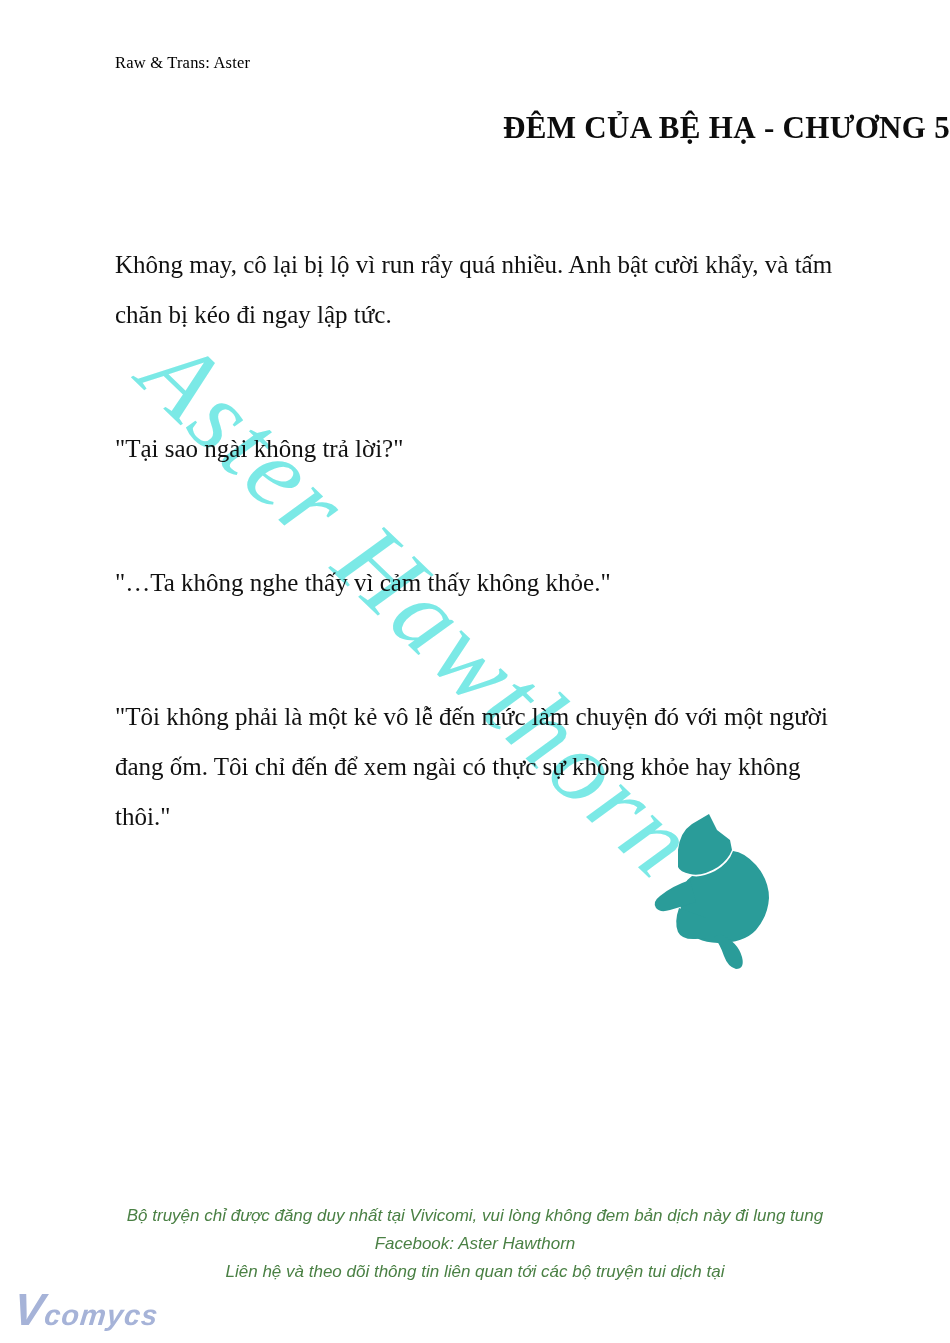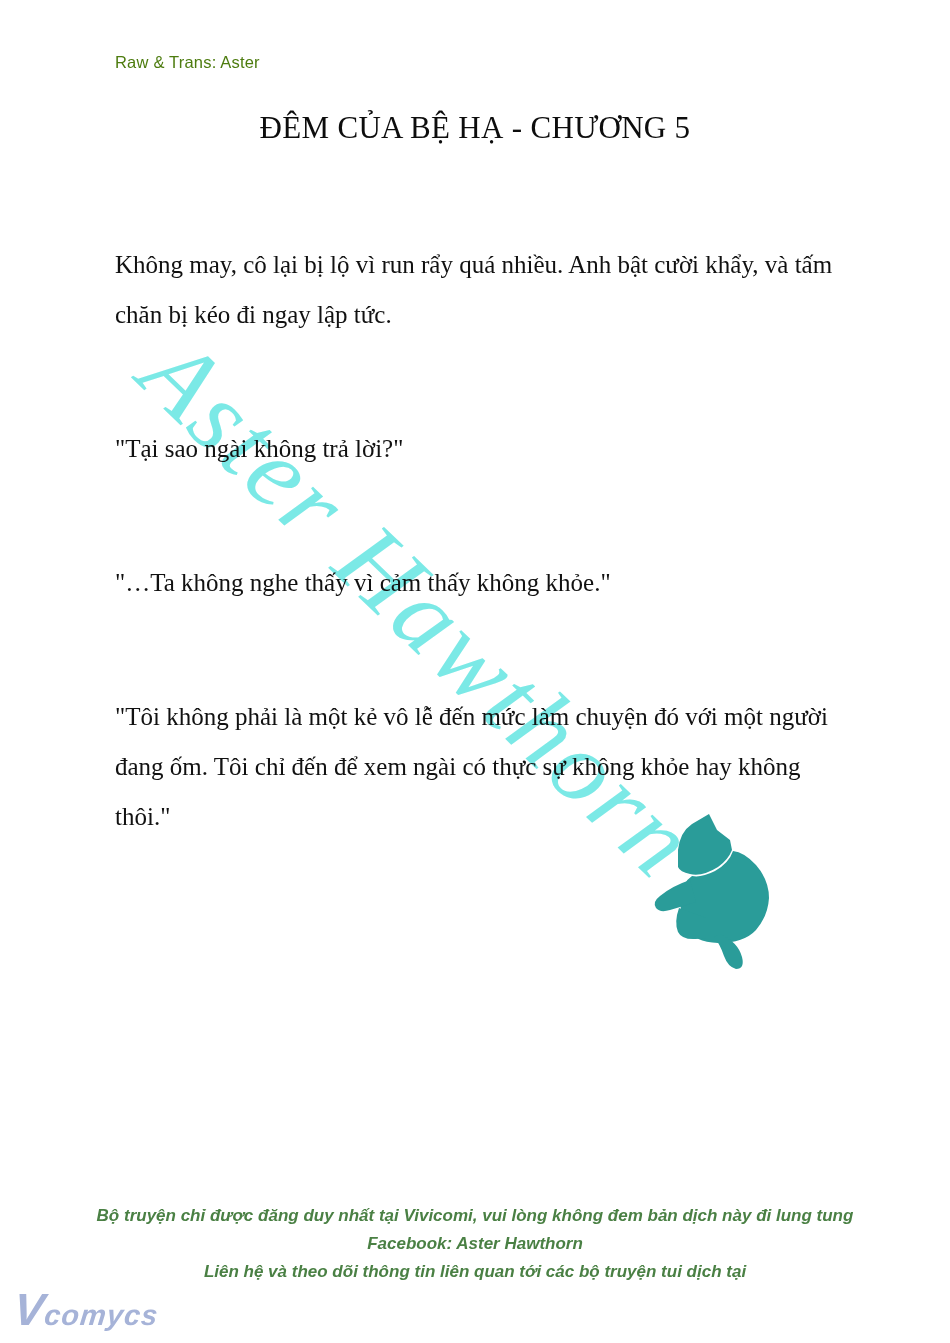--- a/index.html
+++ b/index.html
@@ -7,29 +7,29 @@
     width: 950px; height: 1343px;
     background: #ffffff;
     font-family: "Liberation Serif", serif;
     position: relative;
     overflow: hidden;
   }
   .page { position: absolute; inset: 0; background: #ffffff; }
 
   .credit {
     position: absolute; left: 115px; top: 53px;
-    font-family: Liberation Sans, sans-serif;
-    font-size: 16.5px; color: #4d7c0f; letter-spacing: 0.2px;
+    font-family: Liberation Serif, serif;
+    font-size: 16.5px; color: #000000; letter-spacing: 0.2px;
     z-index: 3;
   }
   .title {
     position: absolute; left: 0; right: 0; top: 110px;
-    margin: 0; text-align: center;
+    margin: 0; text-align: right;
     font-family: "Liberation Serif", serif;
-    font-weight: 400; font-size: 31px; color: #0d0d0d;
+    font-weight: 700; font-size: 31px; color: #0d0d0d;
     letter-spacing: 0.3px;
     z-index: 3;
   }
   .watermark {
     position: absolute; left: 201px; top: 313px;
     font-family: "Liberation Serif", serif;
     font-style: italic;
     font-size: 104px; letter-spacing: 4px;
     color: #7be9e6;
     white-space: nowrap;
@@ -46,21 +46,21 @@
   .body-text {
     position: absolute; left: 115px; top: 240px; width: 730px;
     font-size: 25px; line-height: 50px; color: #111111;
     z-index: 2;
   }
   .body-text p { margin: 0 0 84px 0; }
   .footer {
     position: absolute; left: 0; right: 0; top: 1202px;
     text-align: center;
     font-family: "Liberation Sans", sans-serif;
-    font-weight: 700; font-style: italic;
+    font-weight: 400; font-style: italic;
     font-size: 17px; line-height: 28px;
     color: #4a8044;
     z-index: 3;
   }
   .logo {
     position: absolute; left: 14px; top: 1284px;
     font-family: "Liberation Sans", sans-serif;
     font-style: italic; font-weight: 700;
     font-size: 29px; letter-spacing: 1px;
     color: #a6b3d8;

